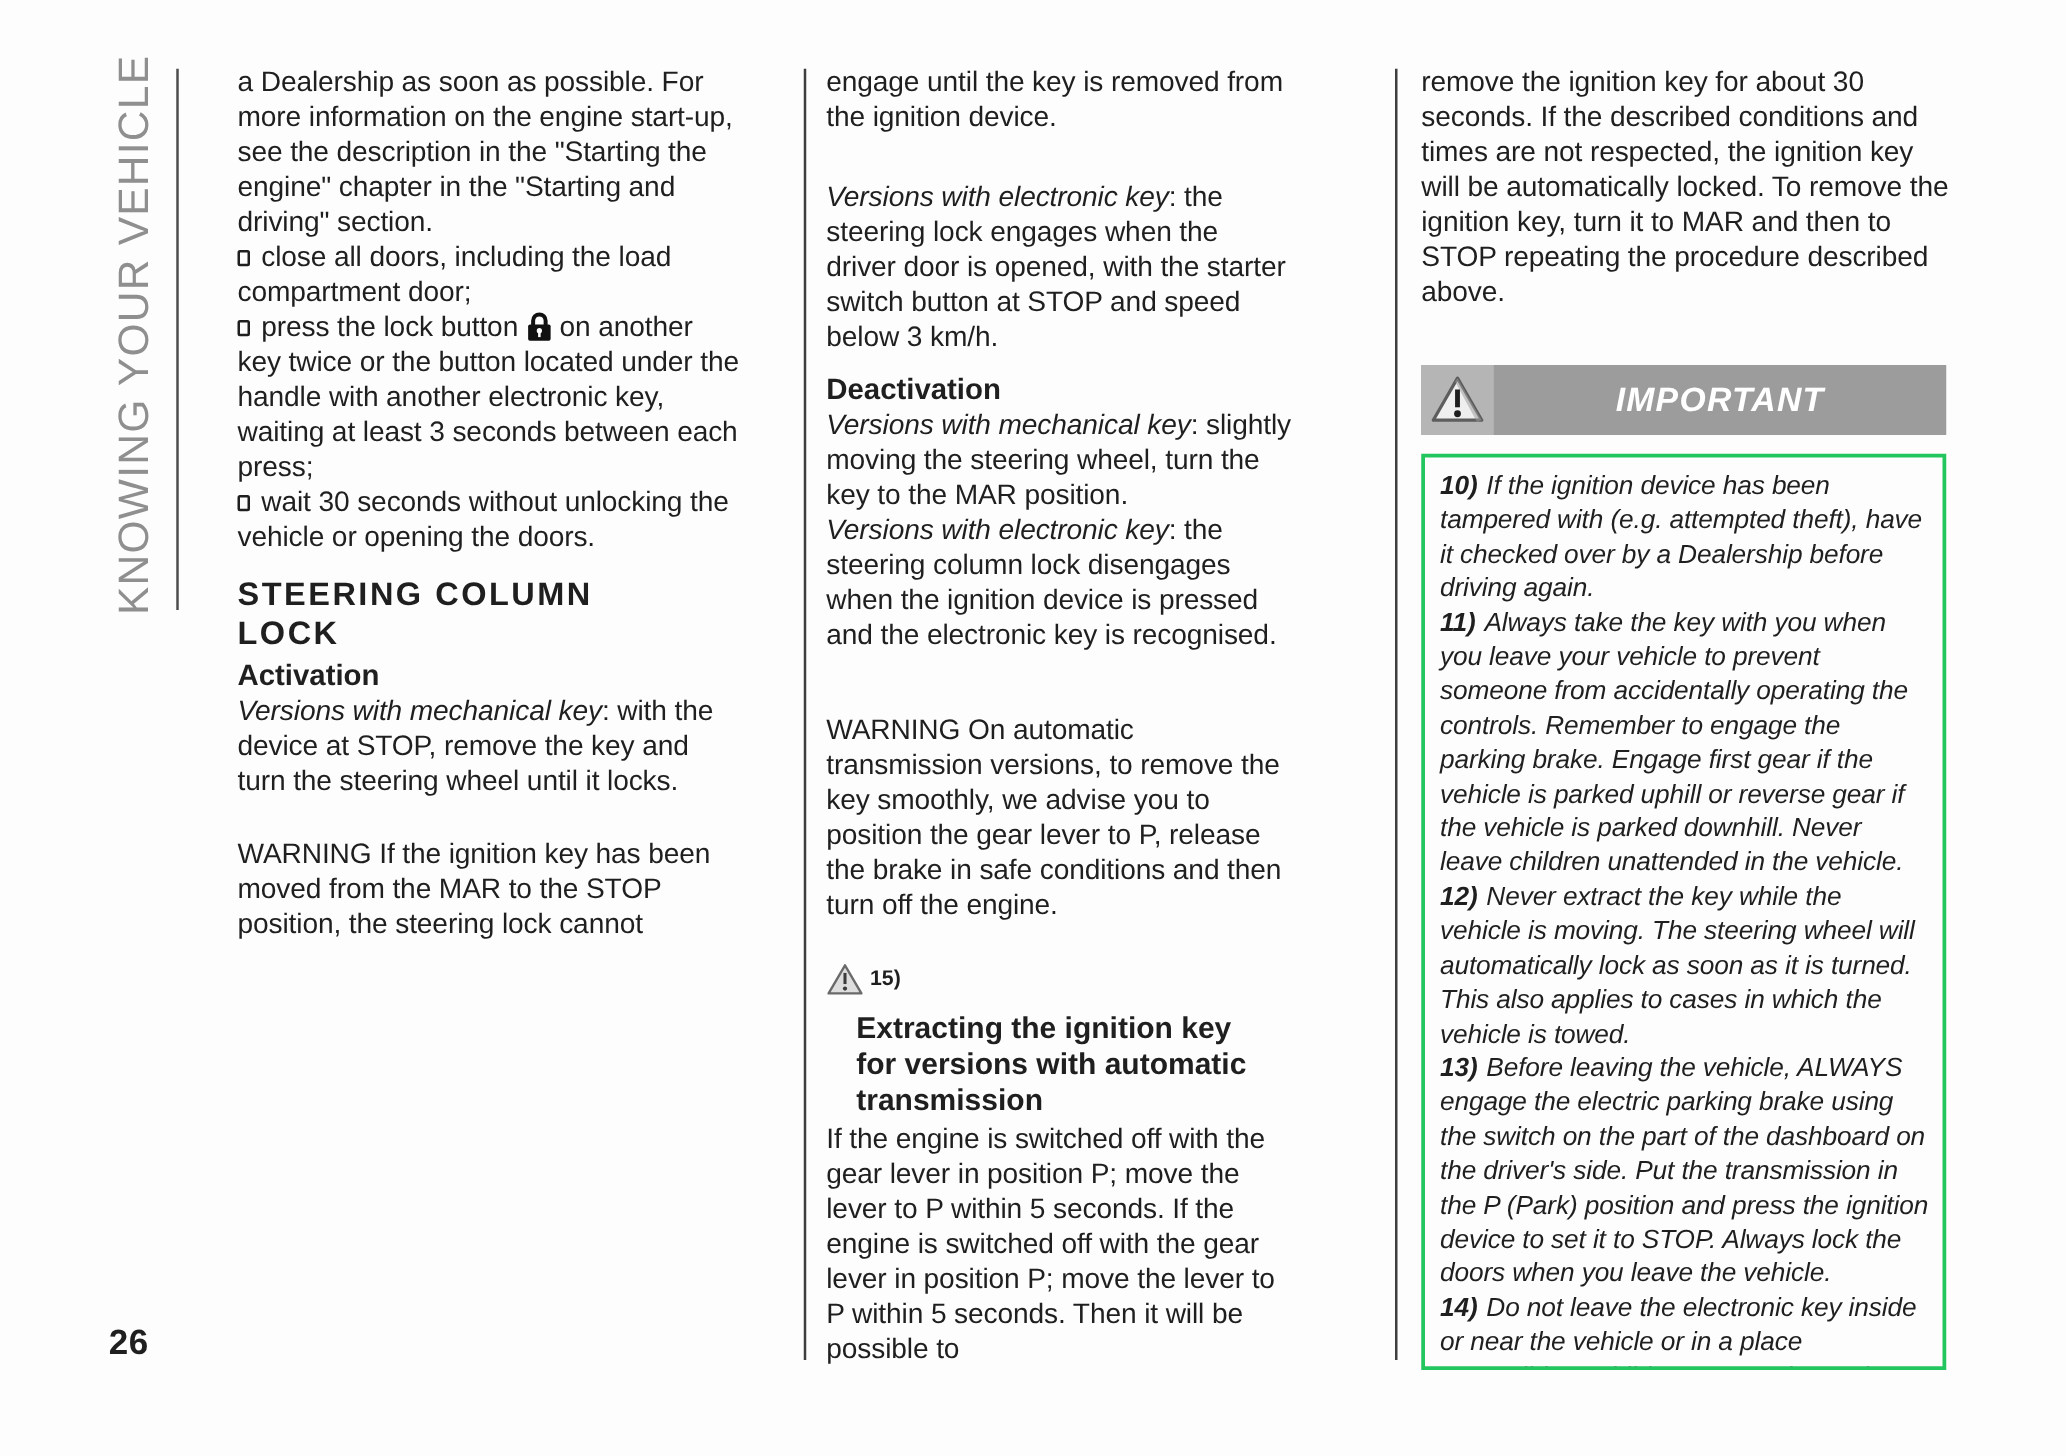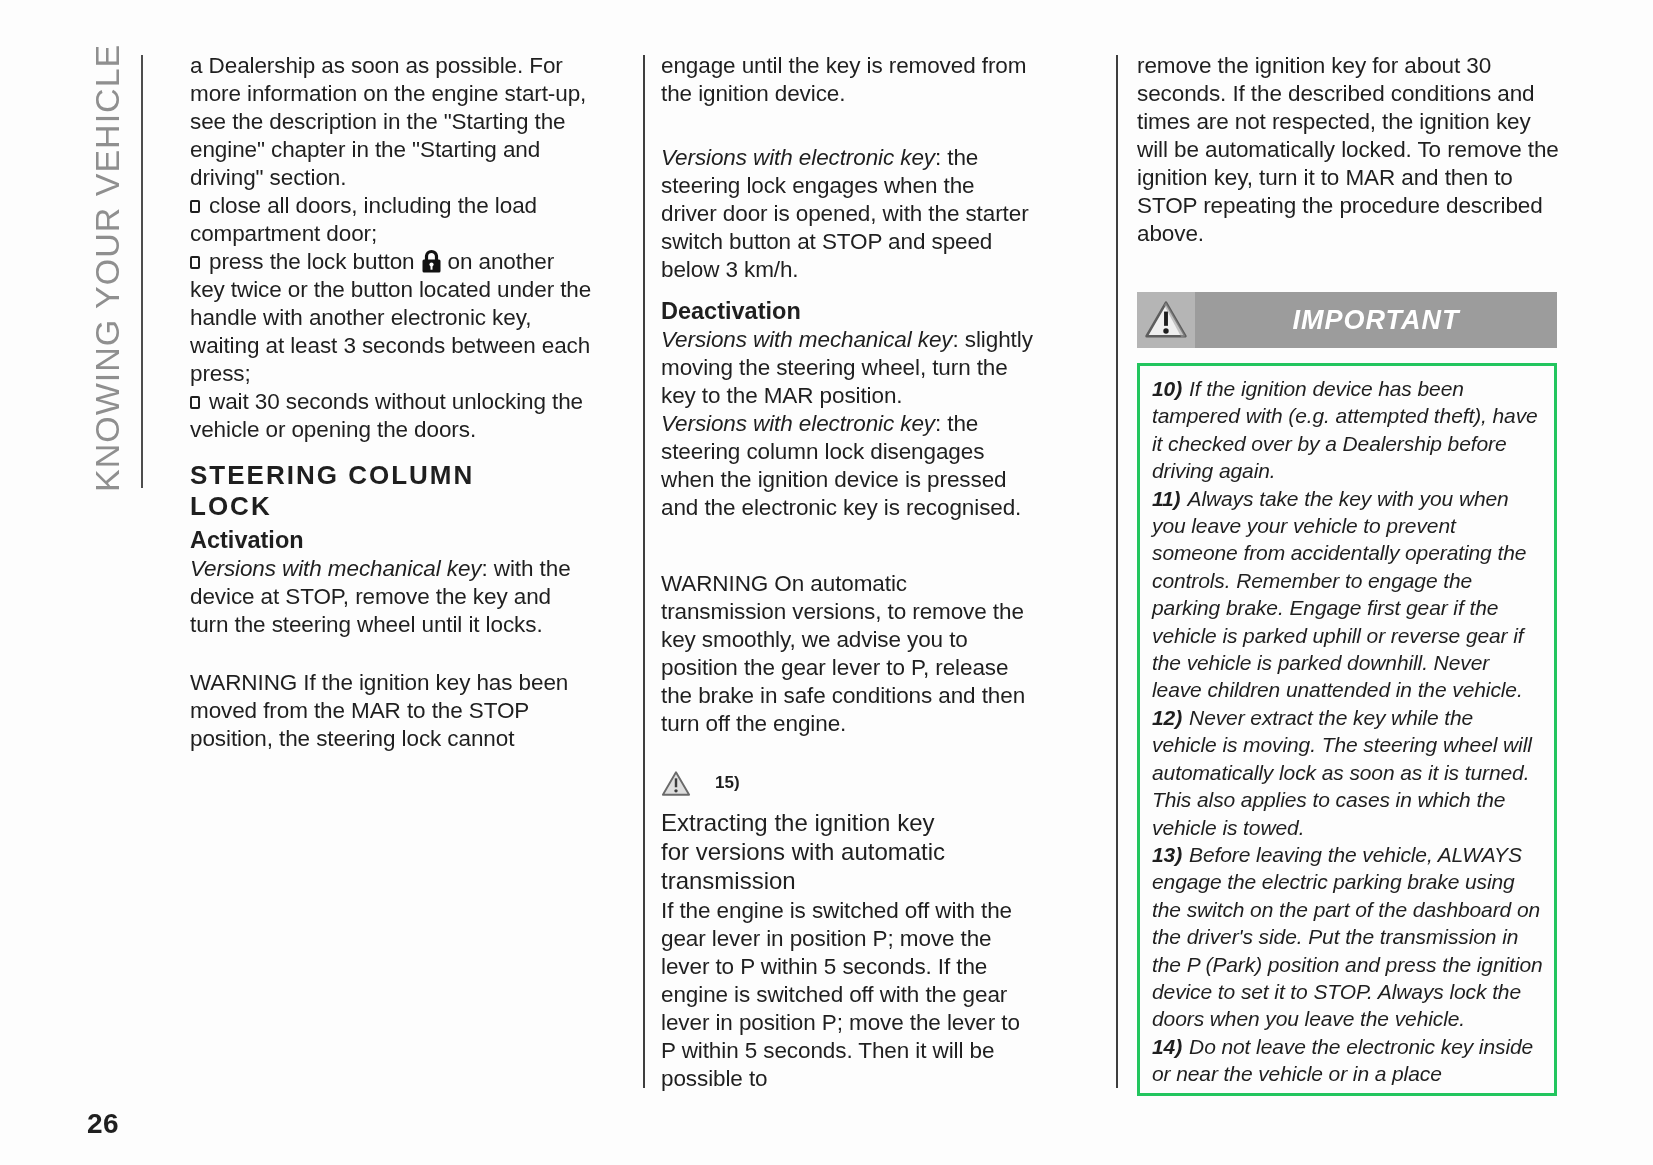--- a/index.html
+++ b/index.html
@@ -11,21 +11,21 @@
   
   #sidebar-title {
     position:absolute; left:88px; top:55px; height:437px; width:44px;
     writing-mode:vertical-rl; transform:rotate(180deg);
     font-size:34px; letter-spacing:1px; color:#8f8f8f; white-space:nowrap;
   }
   #sidebar-rule {
     position:absolute; left:141px; top:55px; width:2px; height:433px; background:#4d4d4d;
   }
   #page-number {
-    position:absolute; left:87px; top:1108px;
+    position:absolute; left:87px; top:1058px;
     font-size:28px; font-weight:bold; letter-spacing:.5px;
   }
   
   .col { position:absolute; top:52px; }
   #col1 { left:190px; width:402px; }
   #col2 { left:661px; width:374px; }
   #col3 { left:1137px; width:424px; }
   .divider { position:absolute; top:55px; width:2px; height:1033px; background:#3e3e3e; }
   #divider1 { left:643px; }
   #divider2 { left:1116px; }
@@ -43,26 +43,26 @@
   }
   .lock-svg { vertical-align:-4px; margin:0 6px; }
 
   
   .h-black {
     font-size:26px; font-weight:800; letter-spacing:2px;
     line-height:31px; white-space:pre-line; margin-top:16px;
   }
   .h-sub { font-size:23.5px; font-weight:bold; line-height:30px; margin-top:3px; }
   .h-mid {
-    font-size:24px; font-weight:normal; line-height:29px;
-    white-space:pre-line; margin-top:10px; margin-bottom:2px;
+    font-size:24px; font-weight:bold; line-height:29px;
+    white-space:pre-line; margin-top:10px; margin-bottom:2px;margin-left:24px;
   }
 
   
-  .ref-row { display:flex; align-items:center; gap:24px; margin-top:30px; height:30px; }
+  .ref-row { display:flex; align-items:center; gap:5px; margin-top:30px; height:30px; }
   .ref-num { font-size:17px; font-weight:bold; }
 
   
   #important-banner {
     margin-top:44px; height:56px; width:420px;
     background:#9c9c9c; display:flex; align-items:stretch;
   }
   #important-banner .tile {
     width:58px; background:#b5b5b5;
     display:flex; align-items:center; justify-content:center;

